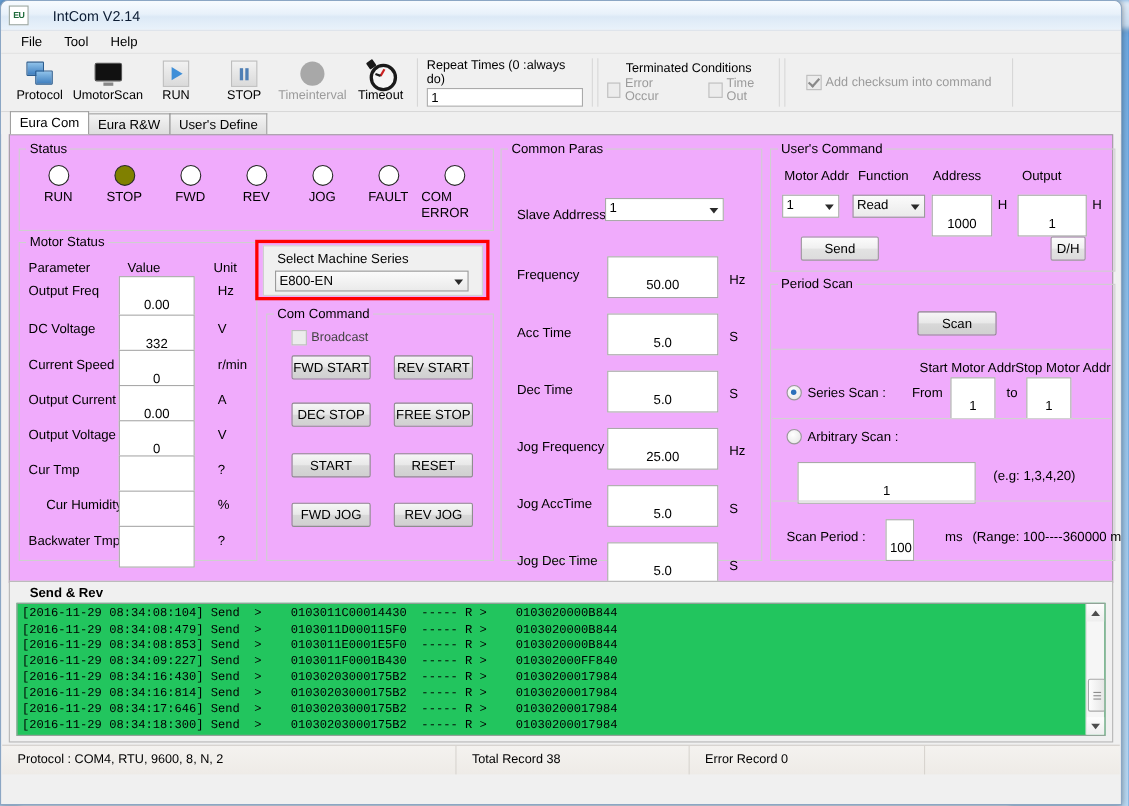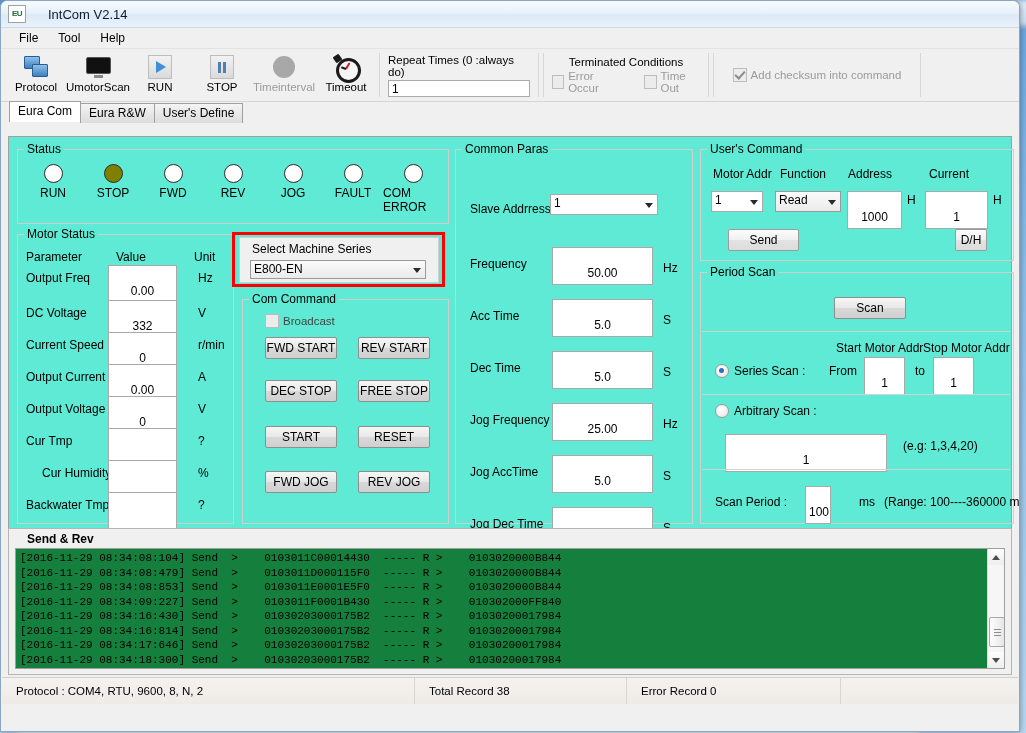--- a/index.html
+++ b/index.html
@@ -164,22 +164,22 @@
     margin-right: -1px; position: relative; top: 1px;
   }
   .tab.active {
     background: #fff; padding-bottom: 4px; top: 0px; z-index: 2;
     border-color: #a0a0a0;
   }
 
   
   #tabbody {
     position: relative;
-    margin: 14px 7px; height: 406px;
-    border: 1px solid #a0a0a0; background: #5eead4;
+    margin: 0 7px; height: 406px;
+    border: 1px solid #a0a0a0; background: #f0abfc;
   }
 
   fieldset.gb {
     position: absolute; margin: 0; padding: 0;
     border: 1px solid #cfcfcf; background: transparent;
   }
   fieldset.gb > legend {
     font-size: 12px; padding: 0 3px; margin-left: 6px; color: #000;
   }
   .panel-gray { background: #c0c0c0; }
@@ -237,21 +237,21 @@
   }
 
   
   #sendrev {
     position: absolute; left: 7px; top: 527px; width: 1002px; height: 145px;
     border: 1px solid #b5b5b5; background: #f0f0f0;
   }
   #sendrev .hdr { font-size: 12px; font-weight: bold; padding: 3px 0 2px 18px; }
   #logbox {
     position: absolute; left: 6px; top: 19px; right: 6px; bottom: 5px;
-    background: #15803d; border: 1px solid #9e9e9e; overflow: hidden;
+    background: #22c55e; border: 1px solid #9e9e9e; overflow: hidden;
     display: flex;
   }
   #logtext {
     flex: 1; padding: 2px 0 0 4px;
     font-family: "Liberation Mono", monospace; font-size: 11px; line-height: 14.5px;
     white-space: pre; color: #000; overflow: hidden;
   }
   #logscroll {
     width: 16px; background: #f6f6f6; border-left: 1px solid #dcdcdc;
     position: relative;
@@ -544,21 +544,21 @@
         <div class="inp" style="left:96px; top:351px; width:101px; height:21px;">5.0</div>
         <div class="lbl" style="left:207px; top:365px;">S</div>
       </fieldset>
 
       <fieldset class="gb panel-gray" style="left:691px; top:5px; width:312px; height:117px;">
         <legend>User's Command</legend>
 
         <div class="lbl" style="left:12px; top:11px;">Motor Addr</div>
         <div class="lbl" style="left:79px; top:11px;">Function</div>
         <div class="lbl" style="left:147px; top:11px;">Address</div>
-        <div class="lbl" style="left:228px; top:11px;">Current</div>
+        <div class="lbl" style="left:228px; top:11px;">Output</div>
 
         <div class="combo" style="left:10px; top:35px; width:52px; height:21px; background:#fff; border-color:#a9a9a9;">
           <span>1</span>
           <span class="arrow"></span>
         </div>
         <div class="combo" style="left:74px; top:35px; width:66px; height:21px;">
           <span>Read</span>
           <span class="arrow"></span>
         </div>
         <div class="inp" style="left:146px; top:35px; width:55px; height:21px;">1000</div>

